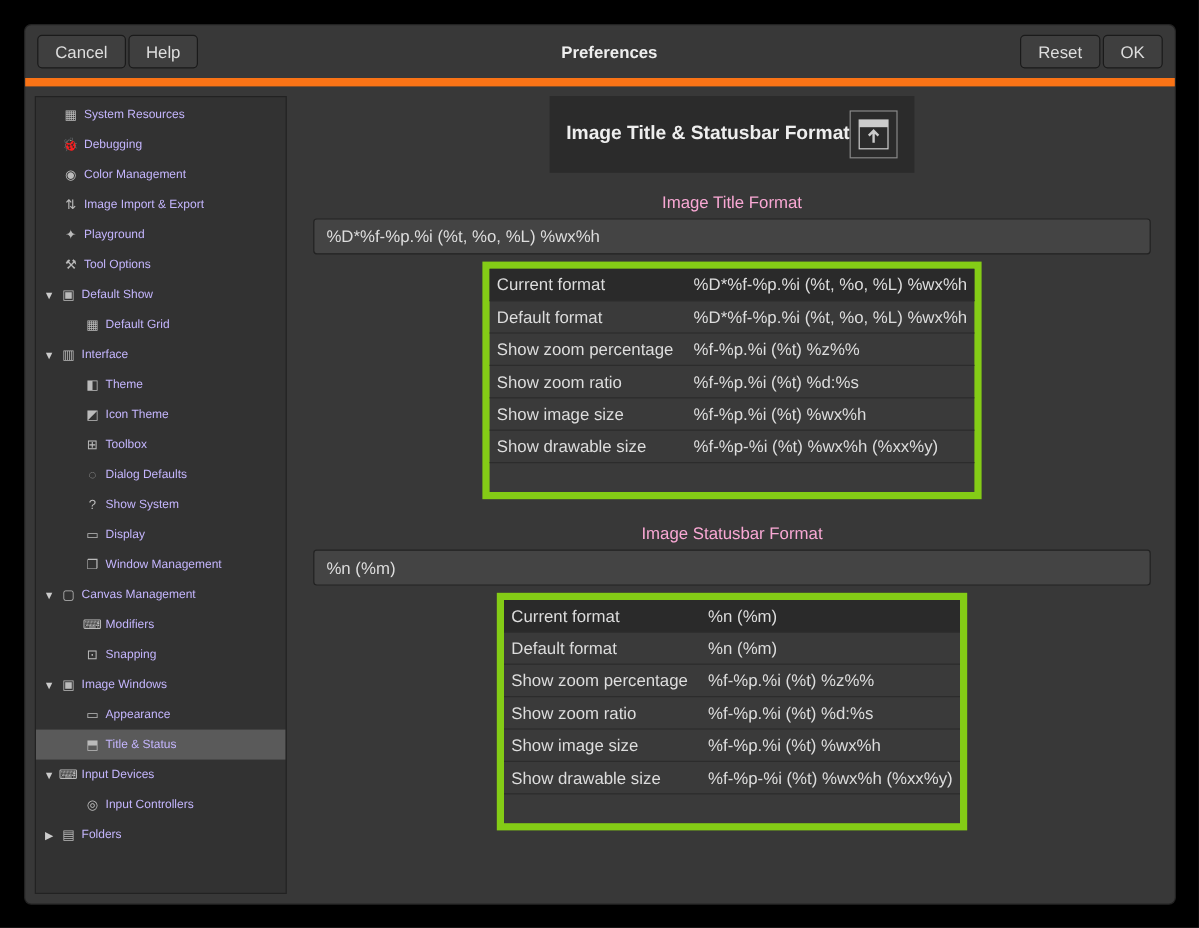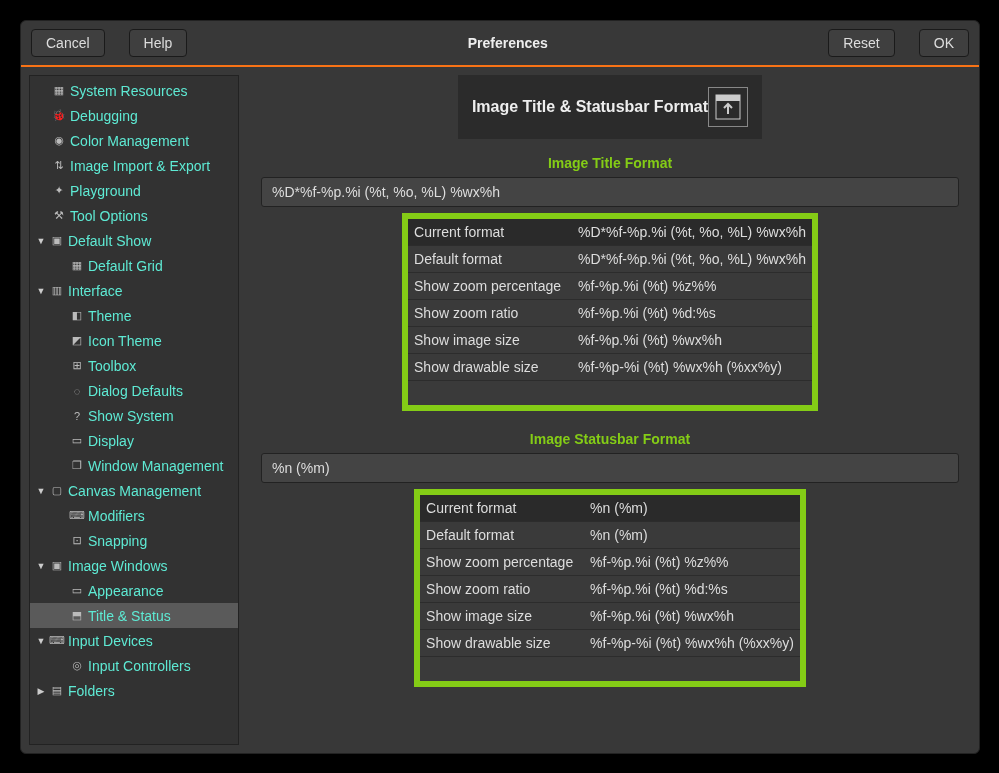--- a/index.html
+++ b/index.html
@@ -18,22 +18,22 @@
     background: #383838;
     border: 1px solid #222;
     border-radius: 6px;
     display: flex;
     flex-direction: column;
   }
   .header {
     display: flex;
     align-items: center;
     padding: 8px 10px;
-    gap: 24px;
-    border-bottom: 2px solid #f97316;
+    gap: 2px;
+    border-bottom: 7px solid #f97316;
   }
   .header .title {
     flex: 1;
     text-align: center;
     font-weight: 600;
     color: #eee;
   }
   .btn {
     background: #3f3f3f;
     border: 1px solid #1a1a1a;
@@ -74,21 +74,21 @@
     color: #ccc;
   }
   .tree-row .icon {
     width: 18px; height: 16px;
     display: inline-flex;
     align-items: center; justify-content: center;
     font-size: 11px;
     color: #bbb;
     margin-right: 2px;
   }
-  .tree-row .label { color: #5eead4; font-size: 14px; }
+  .tree-row .label { color: #c4b5fd; font-size: 10px; }
   .indent-0 { padding-left: 4px; }
   .indent-0.no-arrow { padding-left: 20px; }
   .indent-1 { padding-left: 38px; }
   .content {
     flex: 1;
     display: flex;
     flex-direction: column;
     min-width: 0;
     align-items: center;
   }
@@ -105,22 +105,22 @@
     color: #eee;
     flex: 1;
   }
   .page-header .hicon {
     width: 40px; height: 40px;
     border: 1px solid #888;
     display: flex;
     align-items: center; justify-content: center;
   }
   .section-label {
-    font-weight: 700;
-    color: #84cc16;
+    font-weight: 400;
+    color: #f9a8d4;
     margin: 6px 0 6px 0;
   }
   .text-input {
     background: #444;
     border: 1px solid #222;
     color: #ddd;
     padding: 6px 10px;
     margin: 0 12px 6px 12px;
     border-radius: 3px;
     font-size: 14px;

